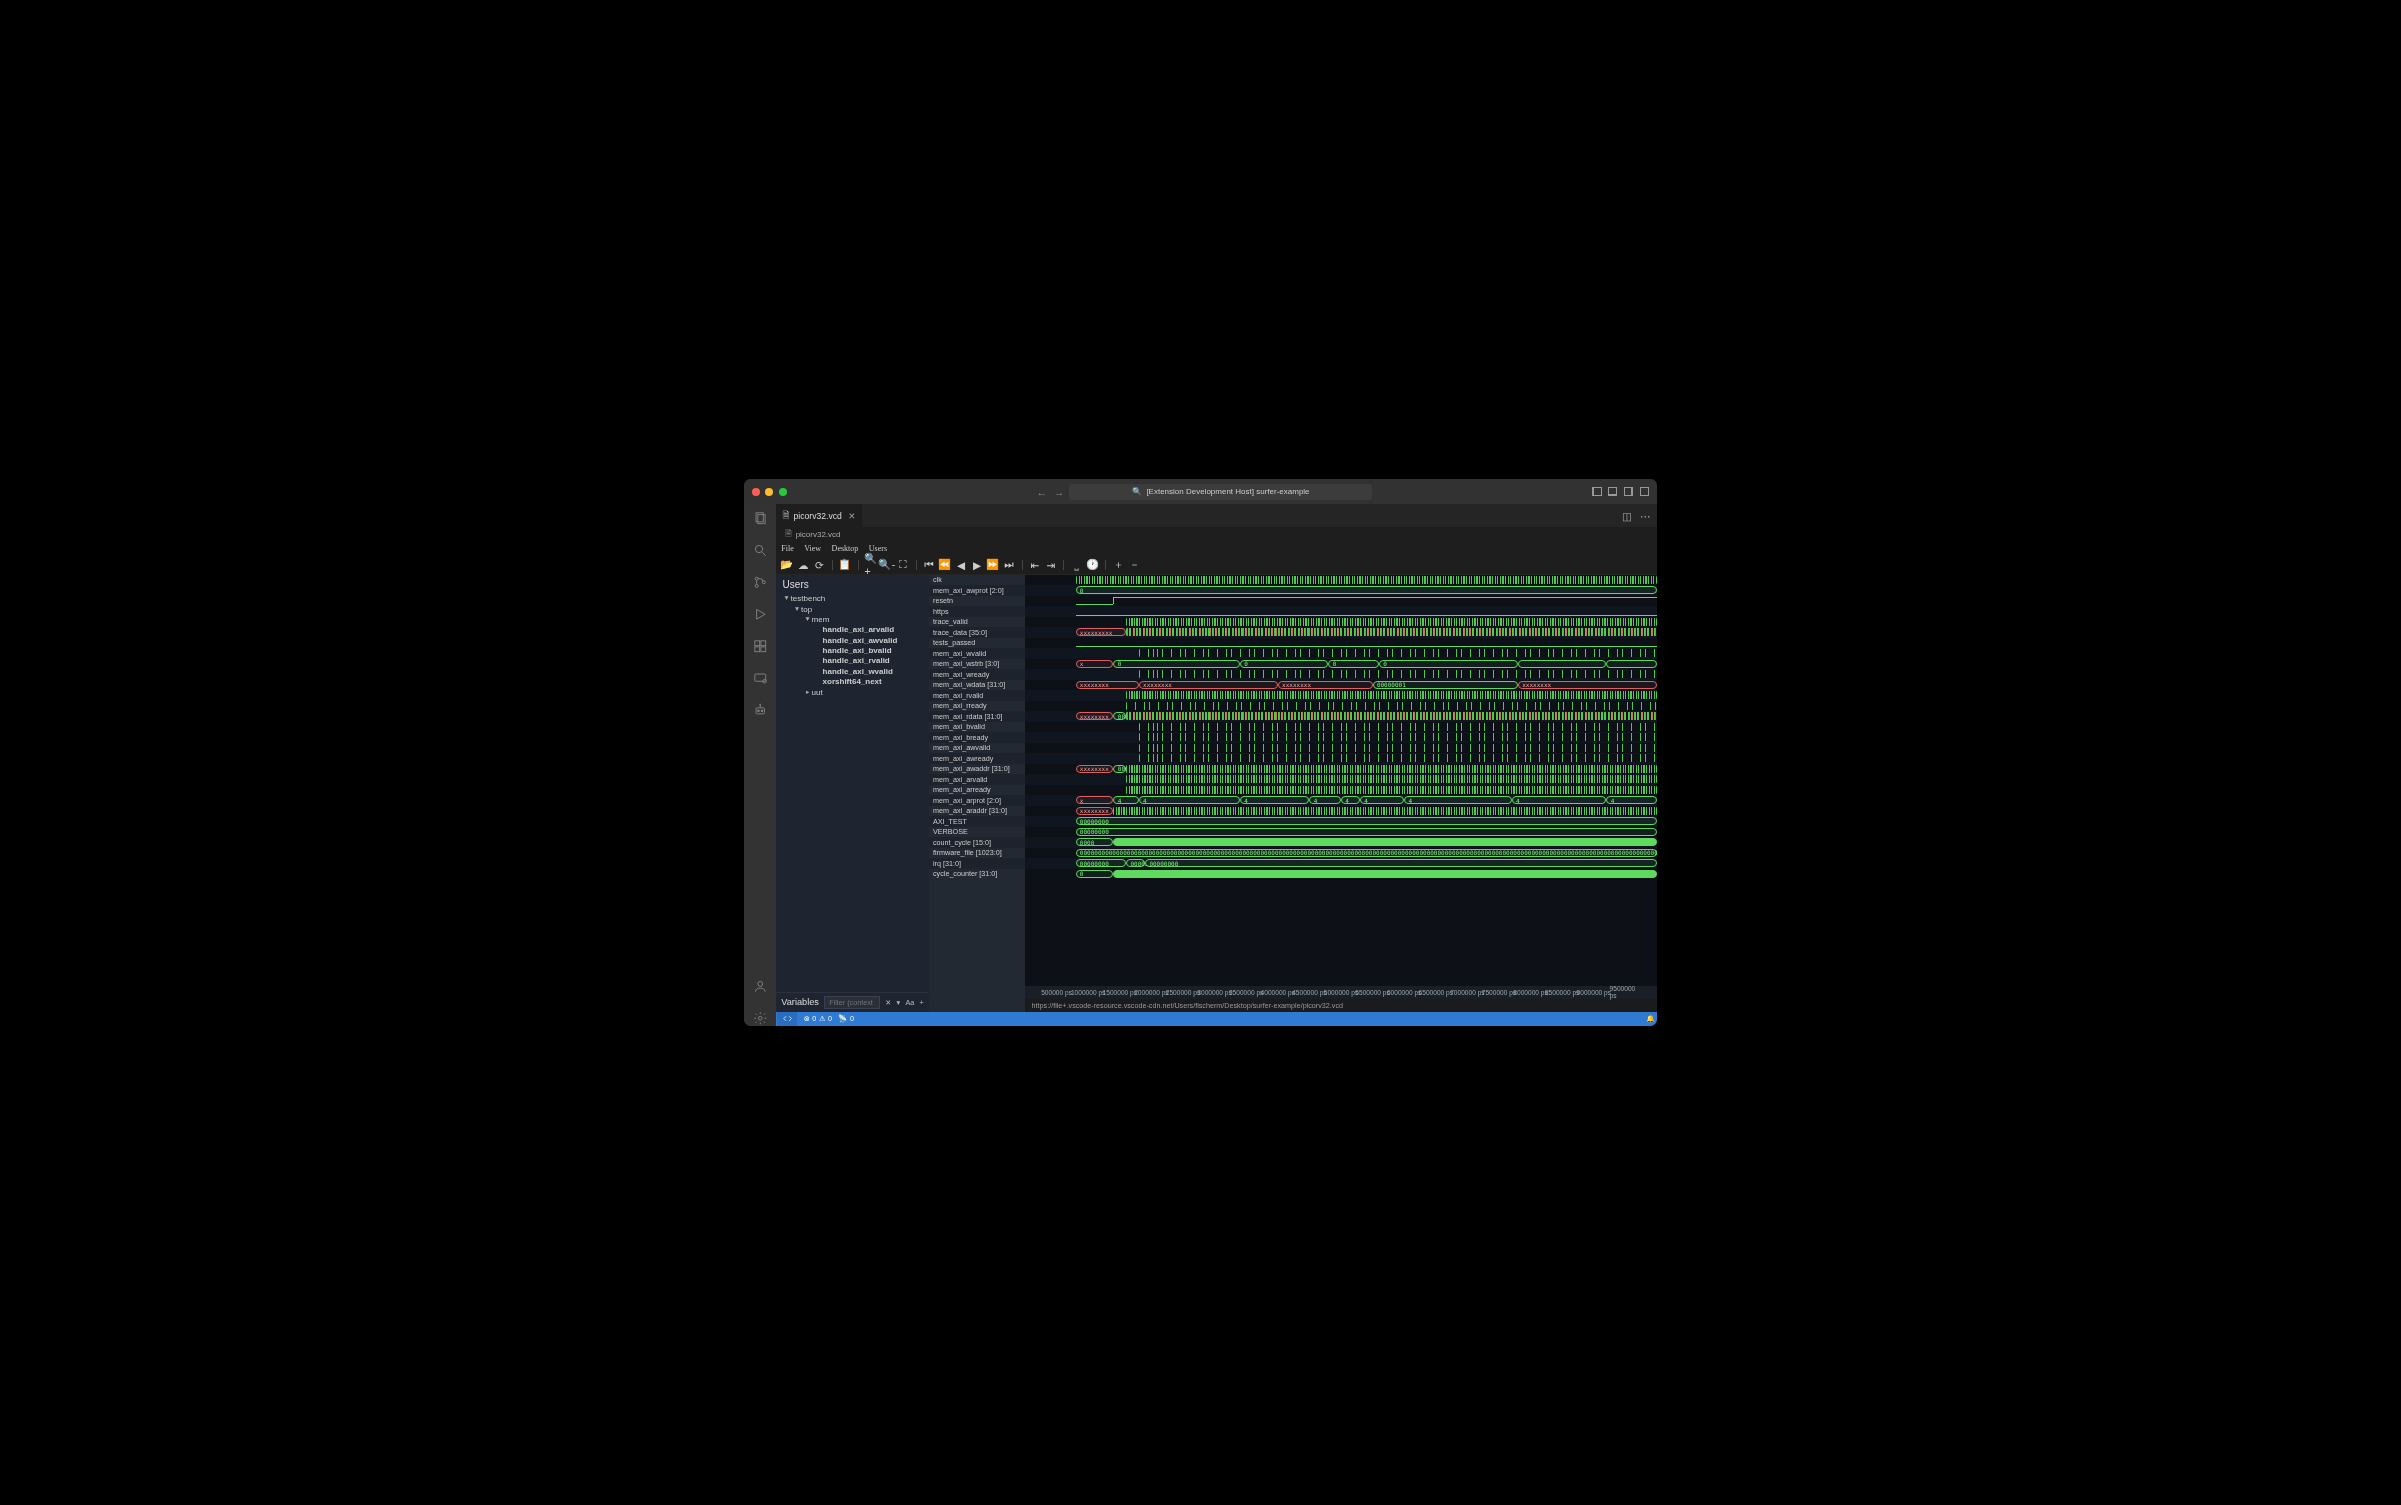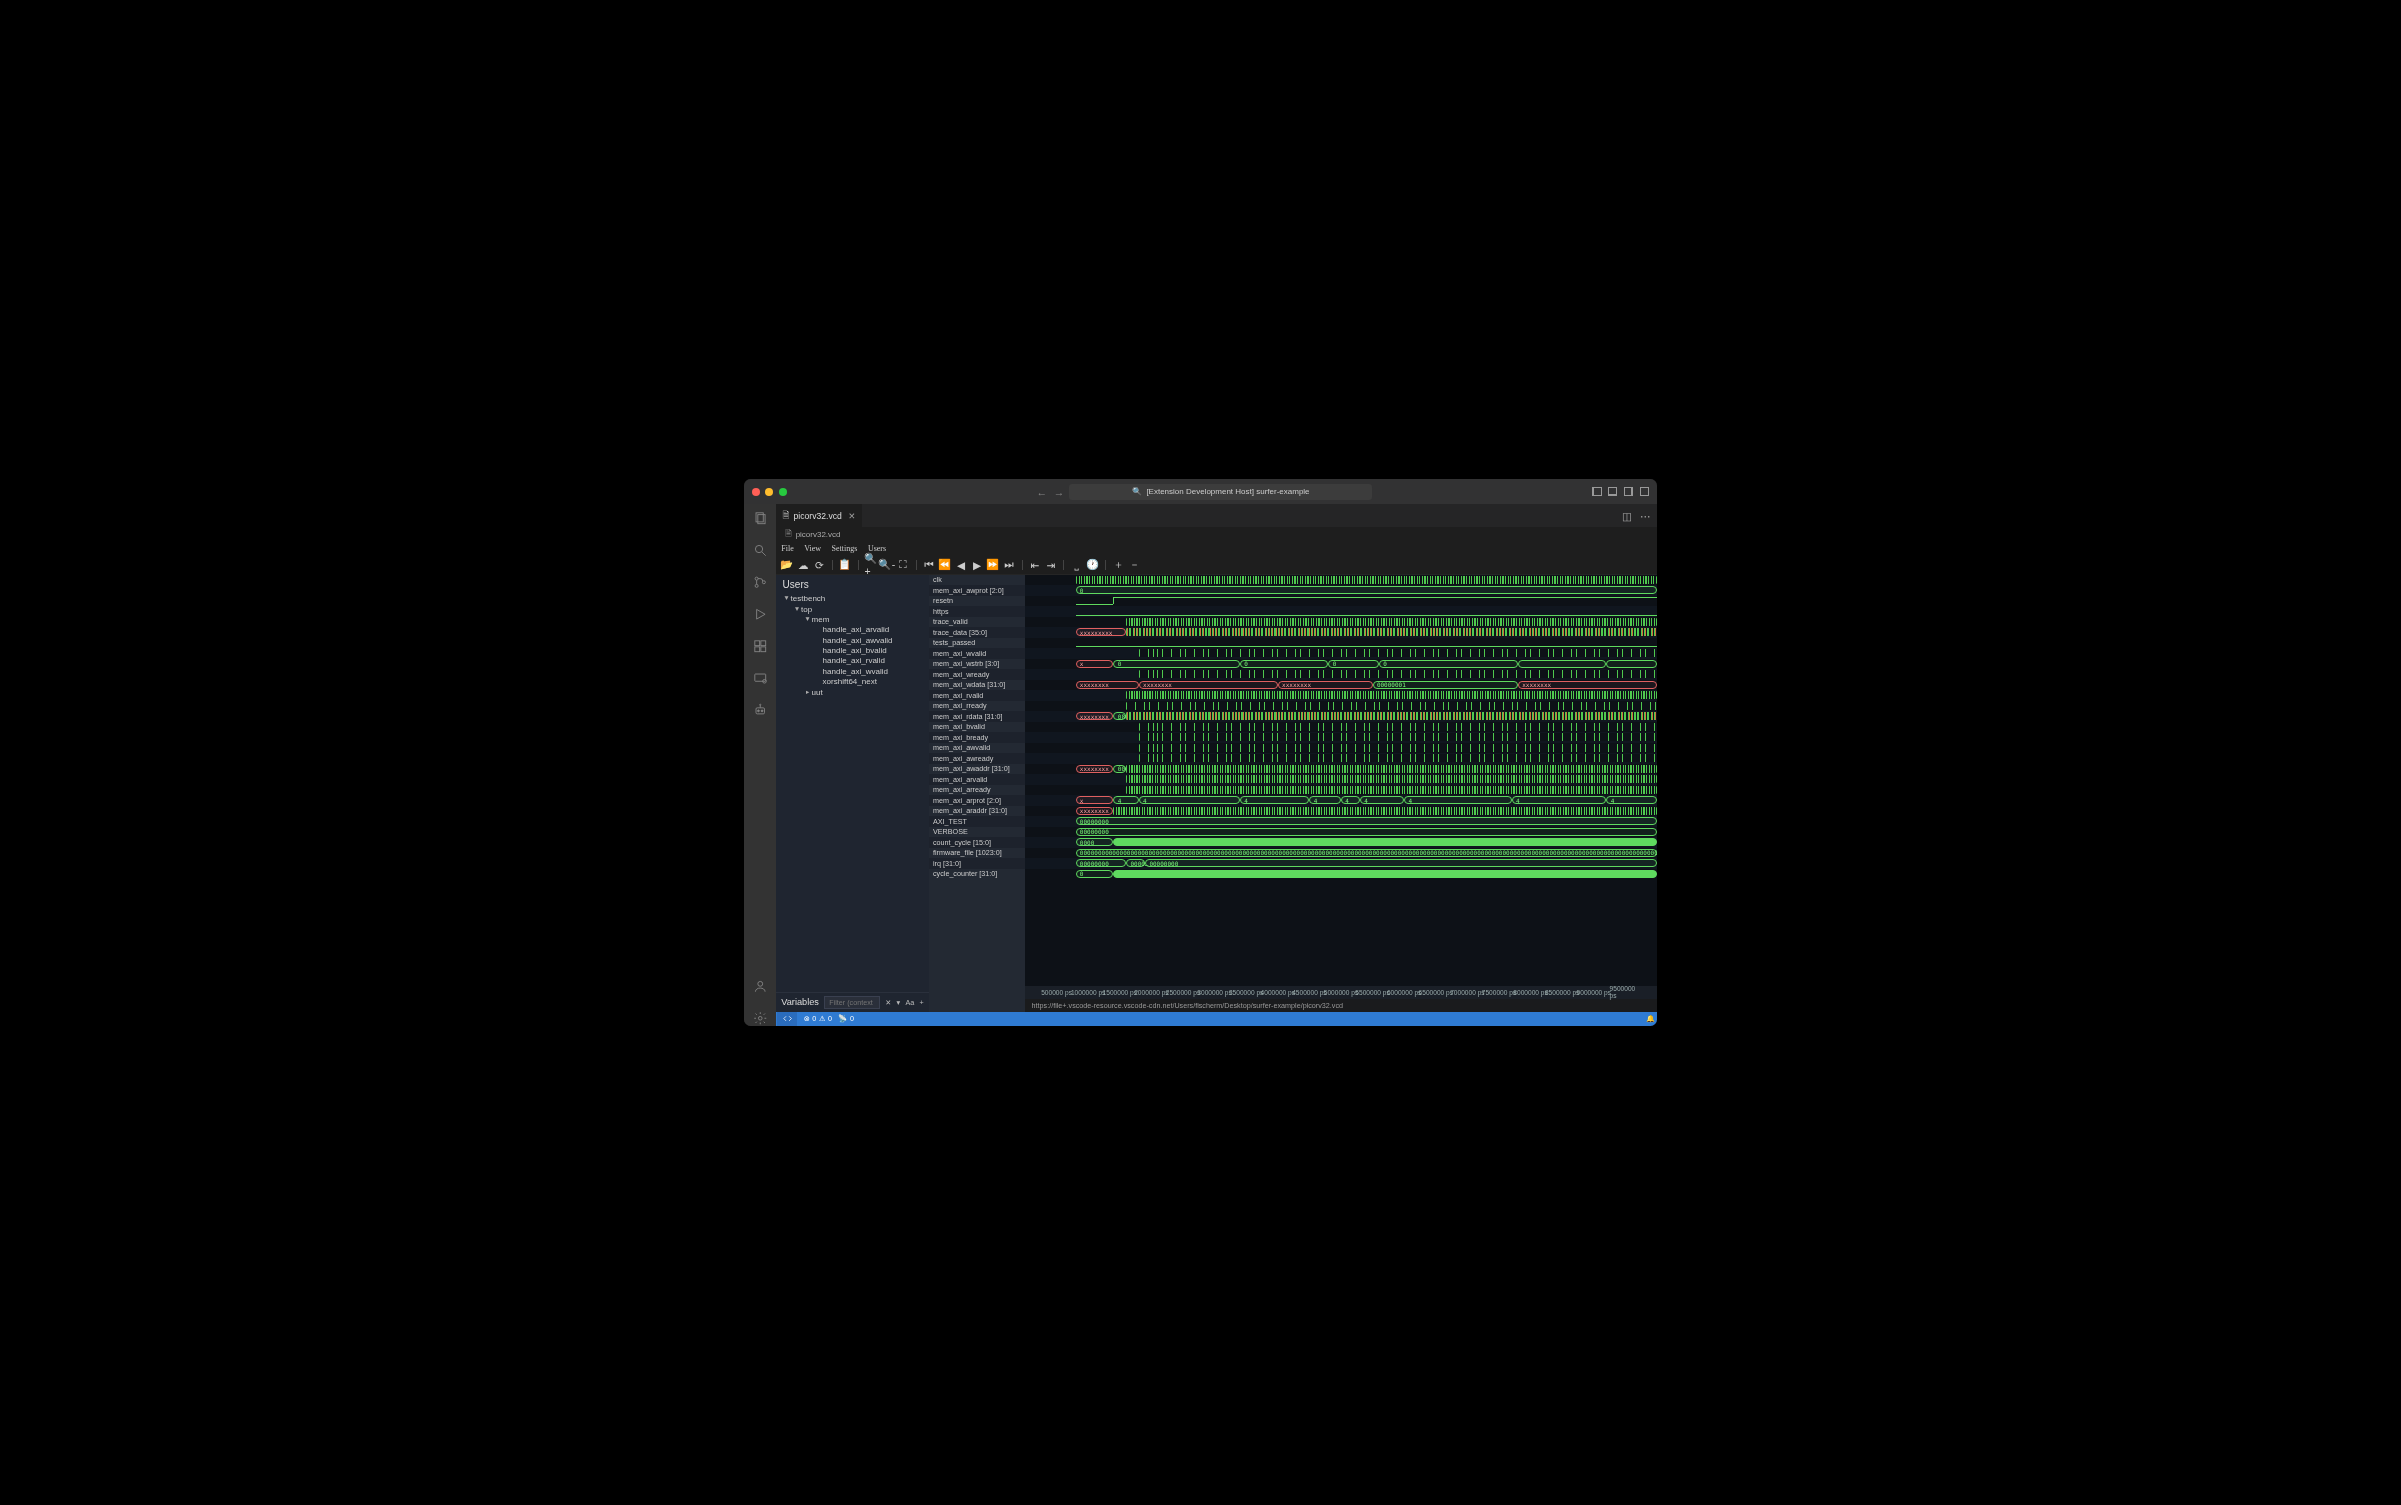--- a/index.html
+++ b/index.html
@@ -35,21 +35,21 @@
 .content-row{flex:1; display:flex; min-height:0;}
 .left-panel{width:153px; background:#1f2530; display:flex; flex-direction:column; overflow:hidden;}
 .scopes-hdr{padding:4px 6.6px; font-size:10px; color:#ddd;}
 .tree{flex:1; overflow:auto; font-size:8px; color:#ccc; padding:0 2.6px 5.3px 2.6px;}
 .tree-node{display:flex; align-items:flex-start; padding:0.7px 0;}
 .tree-caret{width:8px; text-align:center; color:#aaa; font-size:6.6px; cursor:pointer;}
 .tree-label{cursor:pointer;}
 .indent-0{padding-left:4px;}
 .indent-1{padding-left:14.5px;}
 .indent-2{padding-left:25px;}
-.indent-3{padding-left:36px;}
+.indent-3{padding-left:36px;font-weight:bold;}
 .vars-bar{height:20px; display:flex; align-items:center; padding:0 5.3px; gap:5.3px; border-top:0.7px solid #2a303c;}
 .vars-label{font-size:9.2px; color:#ddd;}
 .filter-in{flex:1; background:#2a2f3a; border:0.7px solid #3a4050; color:#ccc; font-size:7.2px; padding:1.3px 4px; height:13px; min-width:0;}
 .mini-btn{color:#bbb; font-size:7.2px; cursor:pointer;}
 .signal-names{width:96px; background:#232933; overflow:hidden;}
 .signal-row{height:10.5px; display:flex; align-items:center; padding:0 4px; font-size:7.2px; color:#ccc; white-space:nowrap;}
 .signal-row:nth-child(odd){background:#232933;}
 .signal-row:nth-child(even){background:#1d222c;}
 .wave-area{flex:1; display:flex; flex-direction:column; min-width:0;}
 .wave-rows{flex:1; position:relative; overflow:hidden; background:#0d1117;}
@@ -178,21 +178,21 @@
       </div>
 
       <div class="breadcrumb">
         <span>🗎</span>
         <span>picorv32.vcd</span>
       </div>
 
       <div class="menubar">
         <span>File</span>
         <span>View</span>
-        <span>Settings</span>
+        <span>Desktop</span>
         <span>Users</span>
       </div>
 
       <div class="toolbar">
         <div class="tb-group">
           <div class="tb-btn">📂</div>
           <div class="tb-btn">☁</div>
           <div class="tb-btn">⟳</div>
         </div>
         <div class="tb-sep"></div>

